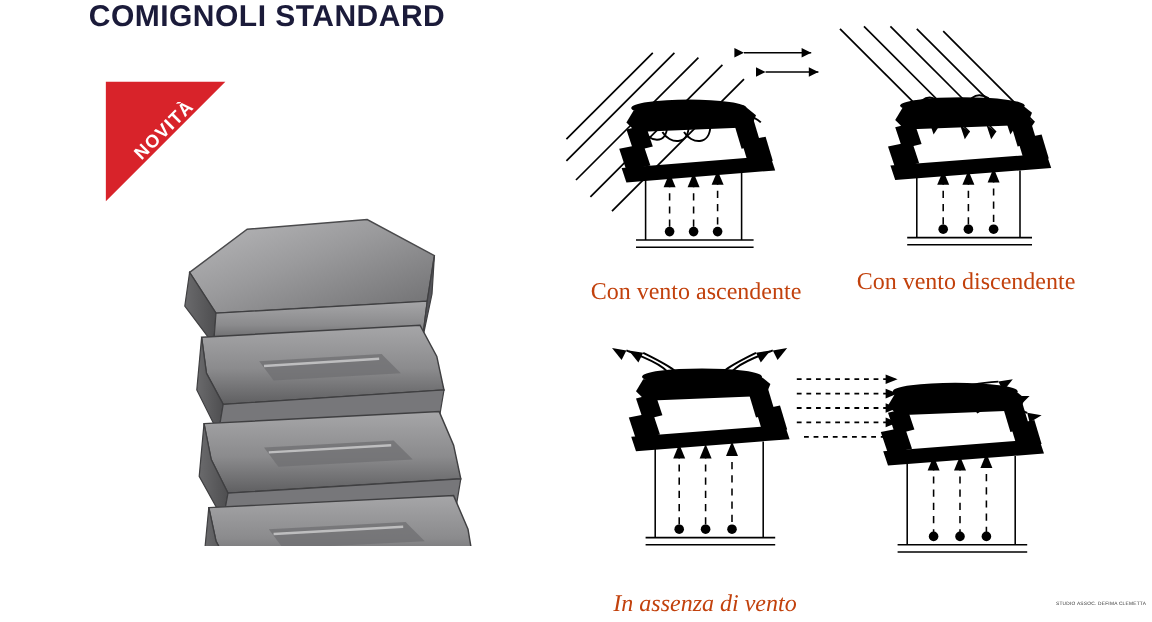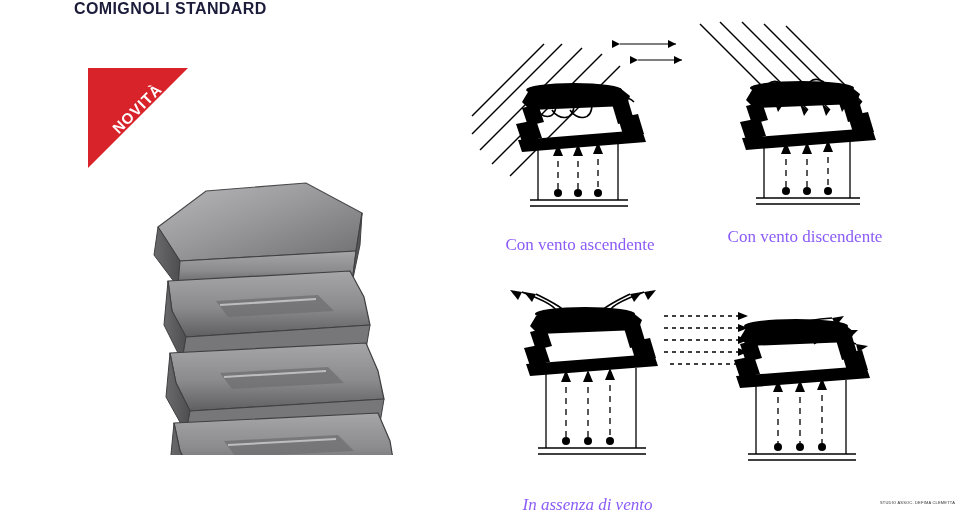--- a/index.html
+++ b/index.html
@@ -13,21 +13,21 @@
     position: relative;
     overflow: hidden;
     font-family: "Liberation Sans", sans-serif;
   }
   .page-title {
     position: absolute;
     left: 74px;
     top: 0px;
     font-family: "Liberation Sans", sans-serif;
     font-weight: bold;
-    font-size: 16px;
+    font-size: 25px;
     letter-spacing: 0.4px;
     color: #1b1b3a;
     white-space: nowrap;
   }
 
   
   .ribbon-wrap {
     position: absolute;
     left: 88px;
     top: 68px;
@@ -63,22 +63,22 @@
 
   
   .cell { position: absolute; }
   .cell svg { display: block; }
   .cell .caption {
     position: absolute;
     left: 0;
     width: 100%;
     text-align: center;
     font-family: "Liberation Serif", serif;
-    font-size: 17px;
-    color: #8b5cf6;
+    font-size: 20px;
+    color: #c2410c;
     white-space: nowrap;
   }
   #cell-a { left: 470px; top: 30px;  width: 220px; height: 225px; }
   #cell-b { left: 690px; top: 20px;  width: 230px; height: 235px; }
   #cell-c { left: 480px; top: 272px; width: 215px; height: 245px; }
   #cell-d { left: 660px; top: 290px; width: 245px; height: 228px; }
 
   #cell-a .caption { bottom: 0px; }
   #cell-b .caption { bottom: 8px; }
   #cell-c .caption { bottom: 2px; font-style: italic; }

